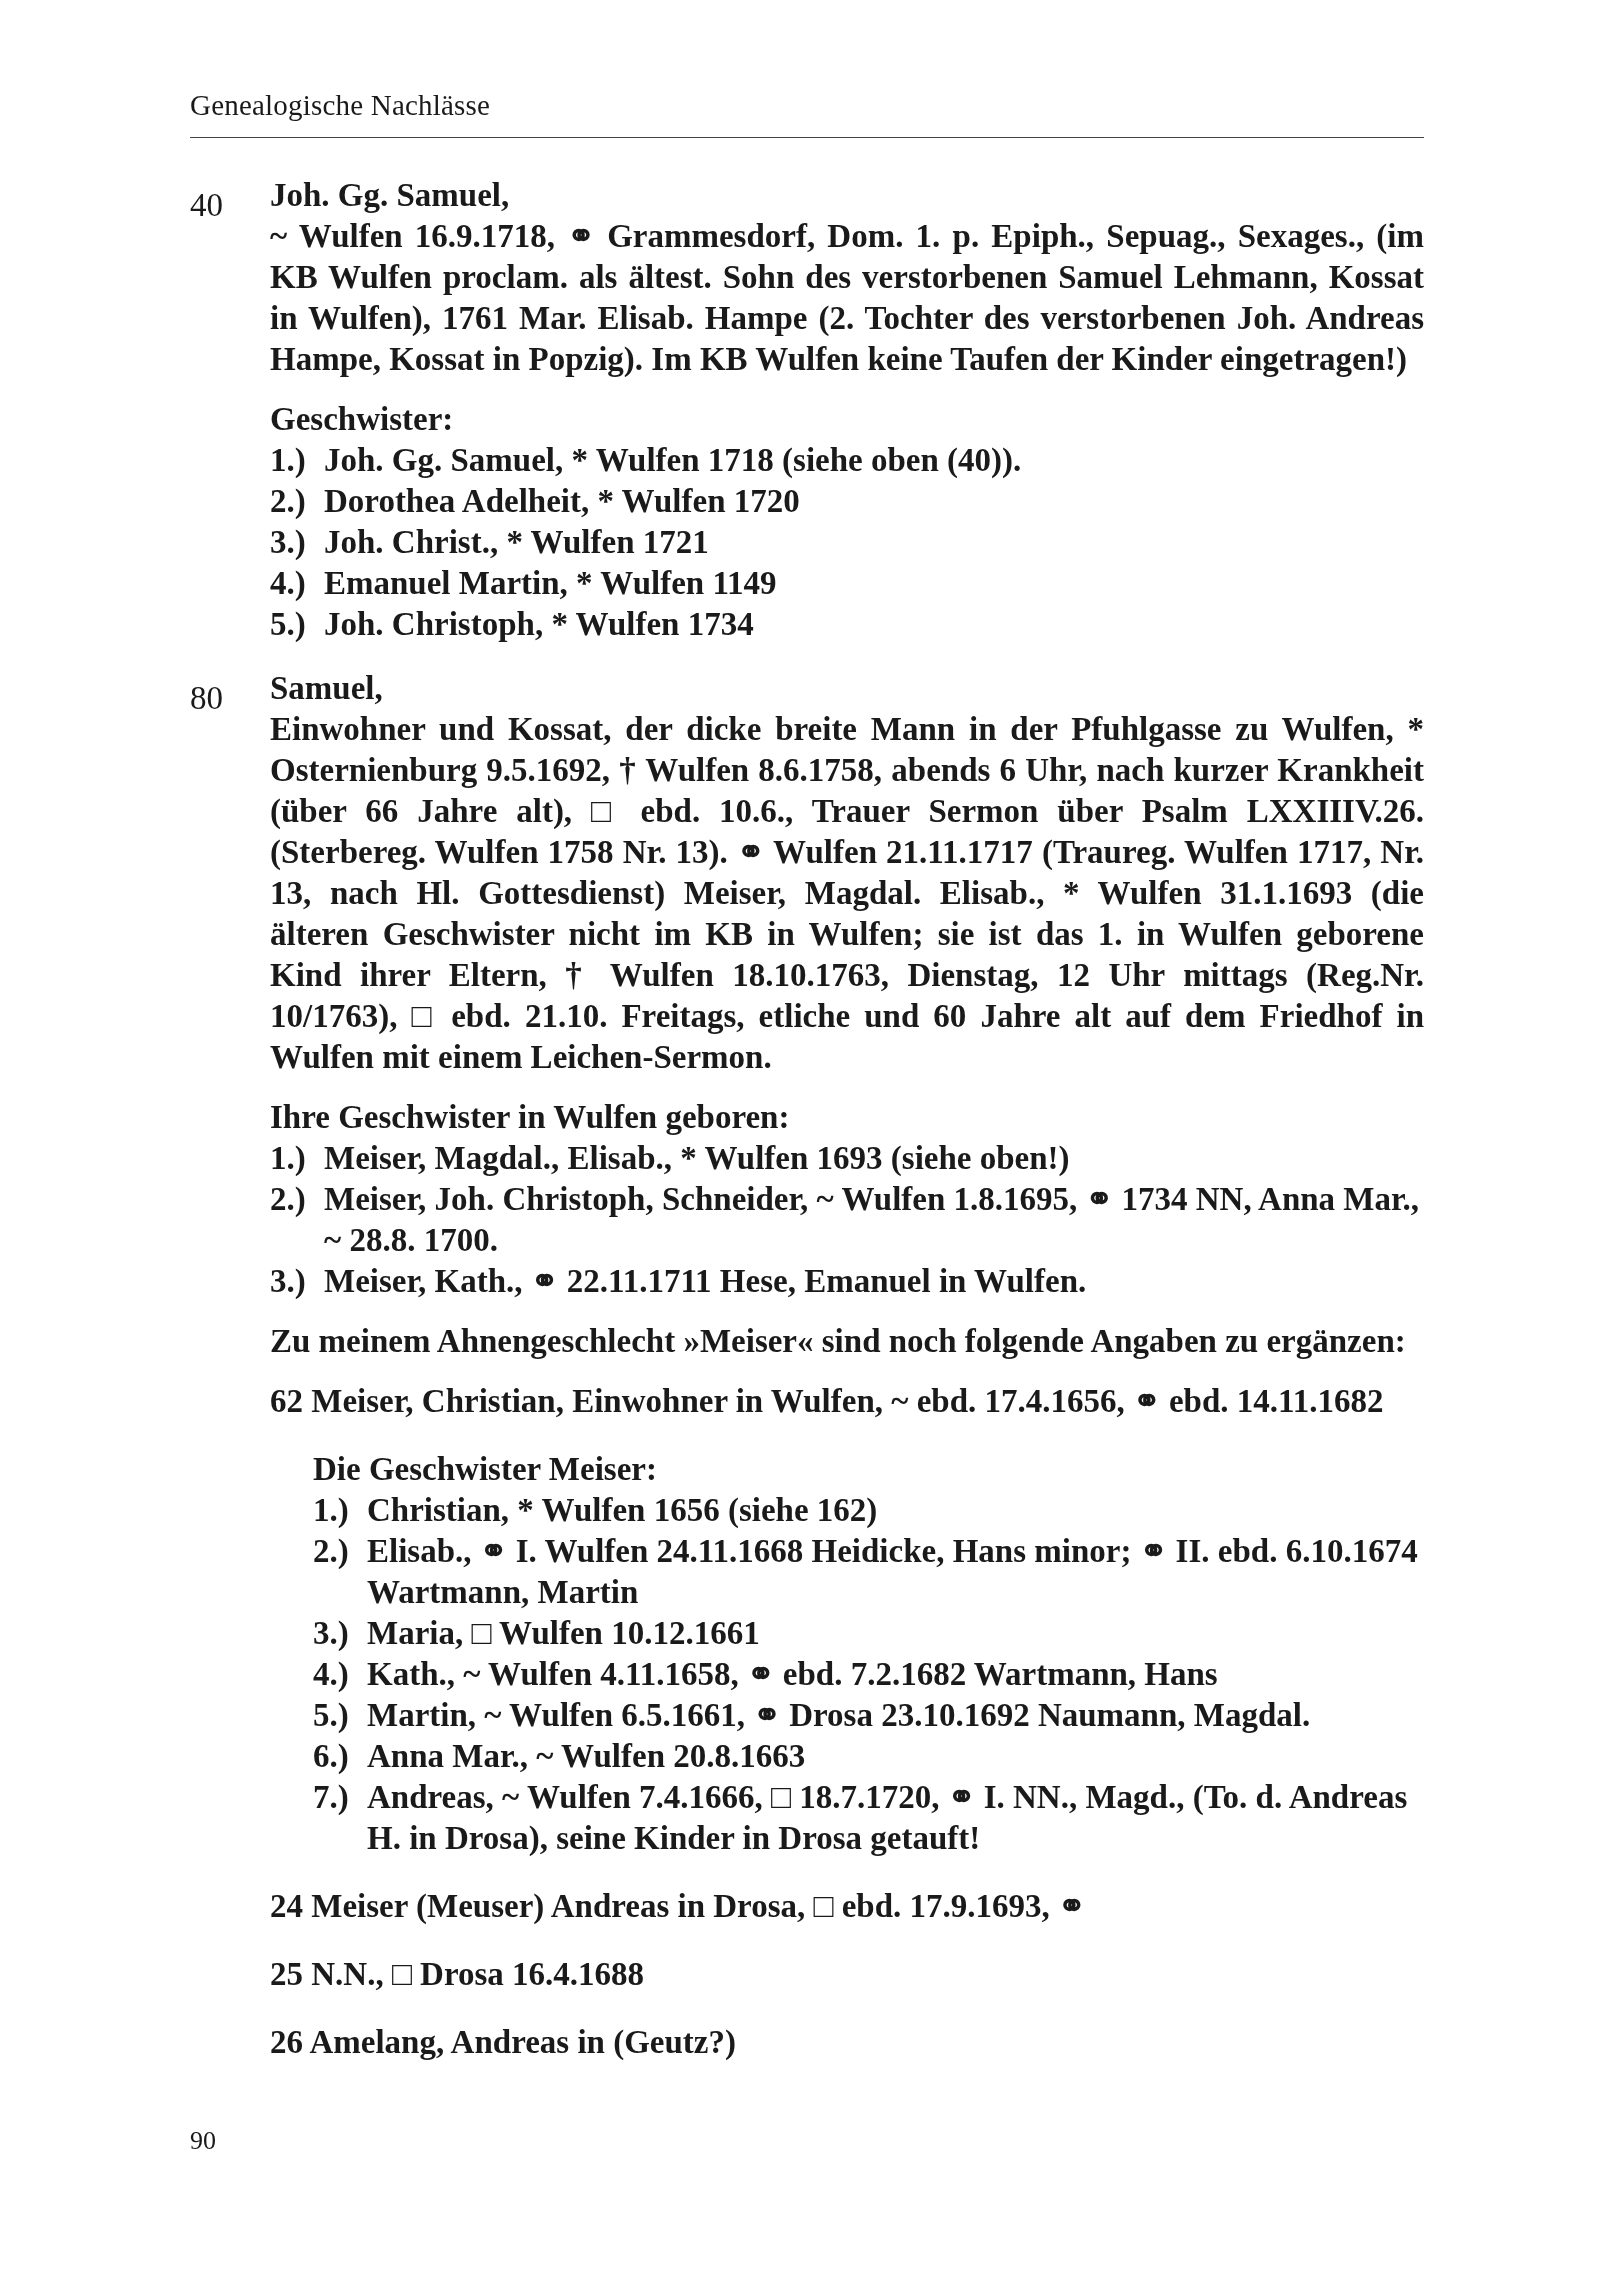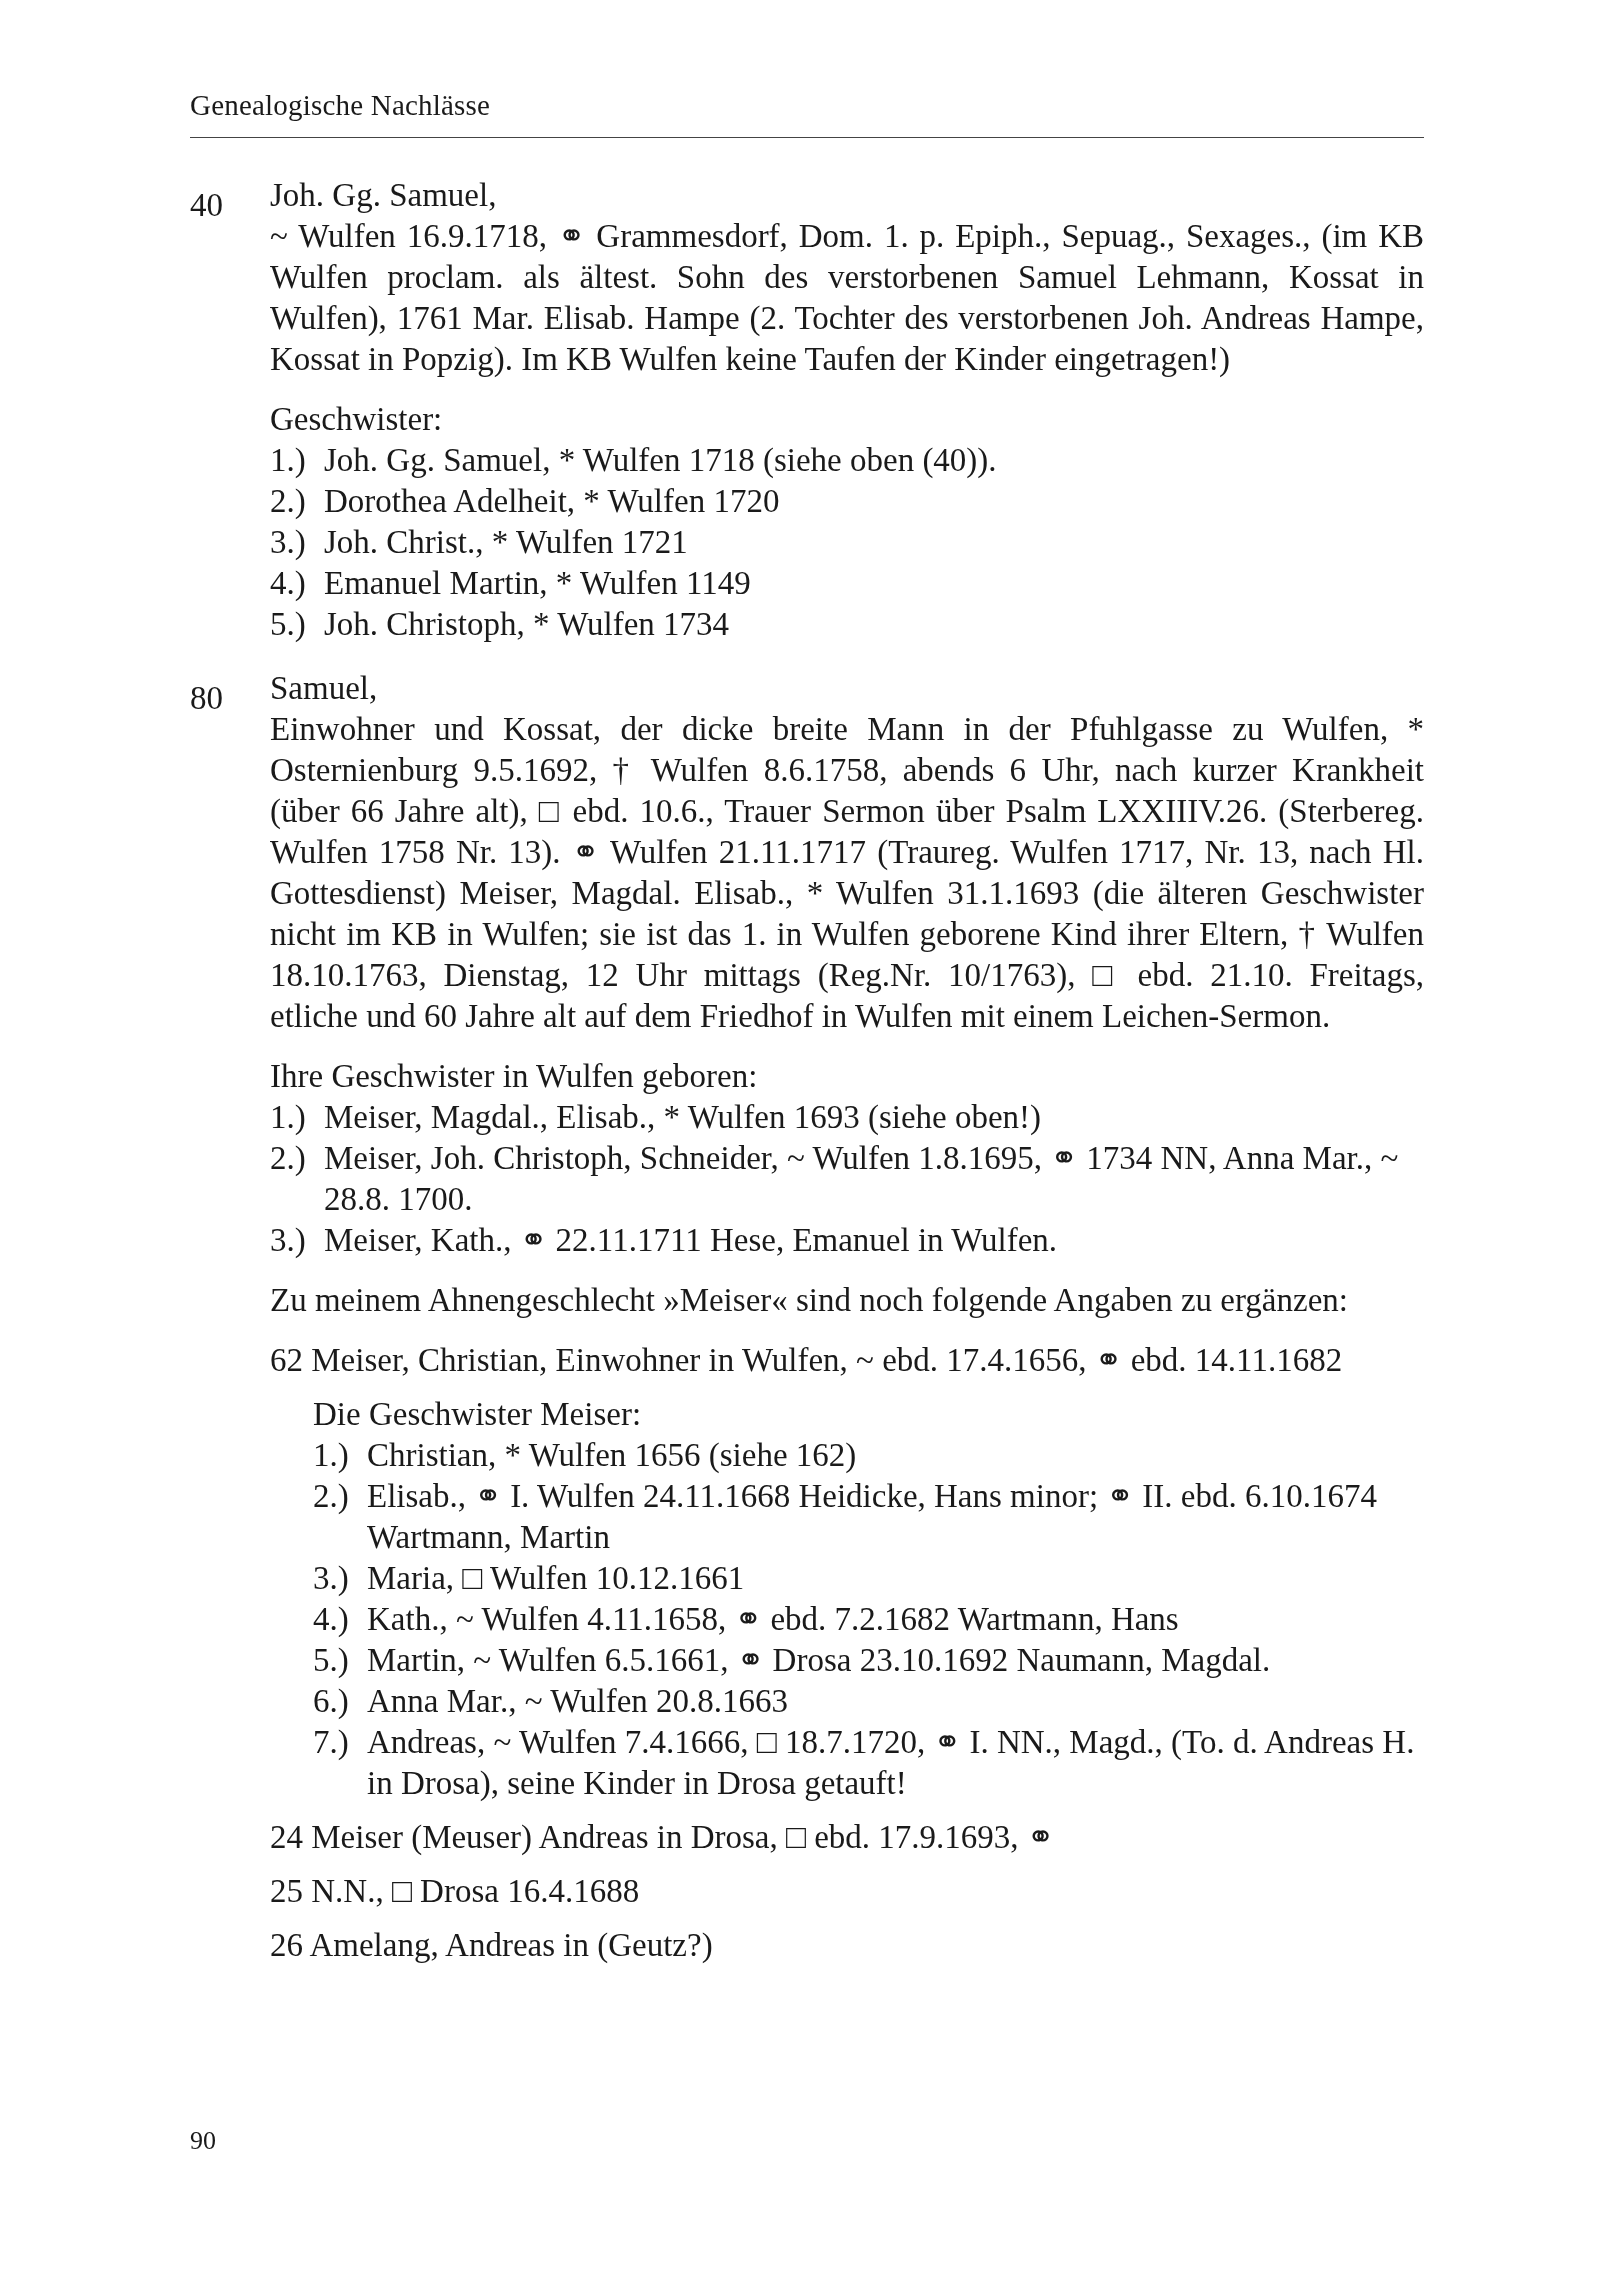--- a/index.html
+++ b/index.html
@@ -15,29 +15,29 @@
   .header-rule {
     position:absolute; left:190px; top:137px; width:1234px; height:0;
     border-top:1.7px solid #444;
   }
   .content {
     position:absolute; left:190px; top:175px; width:1234px;
     font-size:33px; line-height:41px;
   }
   .entry { display:flex; }
   .entry-num { width:80px; flex:none;margin-top:10px; }
-  .entry-body { flex:1; }
+  .entry-body { flex:1;font-weight:bold; }
   .just { text-align:justify; text-align-last:left; }
   .para-gap { margin-top:19px; }
   .list-item { display:flex; }
   .li-num { width:54px; flex:none; }
   .li-text { flex:1; }
   .sub-block { margin-left:43px; }
   .ref-line { }
-  .gap-block { margin-top:13px; }
+  .gap-block { margin-top:27px; }
   .page-number {
     position:absolute; left:190px; top:2126px; font-size:26px;
   }
 </style>
 </head>
 <body>
 
 <div class="page-header">Genealogische Nachlässe</div>
 <div class="header-rule"></div>
 

